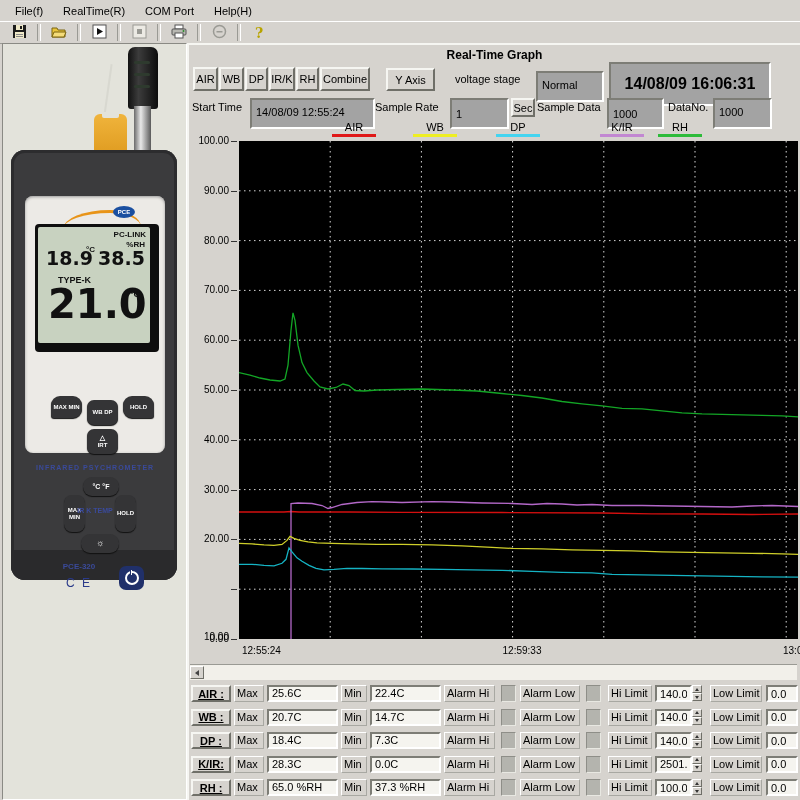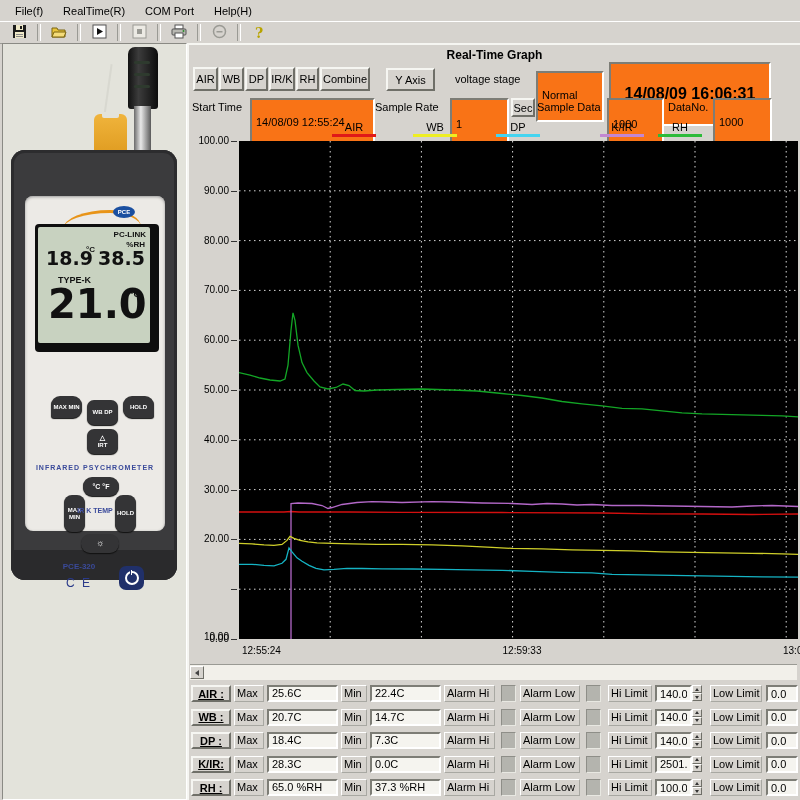--- a/index.html
+++ b/index.html
@@ -16,42 +16,42 @@
     border:1px solid;border-color:#8a8a84 #fff #fff #8a8a84;}
   .probe-cap{position:absolute;left:125px;top:3px;width:30px;height:62px;background:linear-gradient(90deg,#111,#3c3c3c 35%,#0c0c0c);border-radius:7px 7px 3px 3px;}
   .probe-slot{position:absolute;left:6px;width:16px;height:3px;background:#2e3a2e;border-radius:2px;}
   .probe-shaft{position:absolute;left:131px;top:62px;width:17px;height:52px;background:linear-gradient(90deg,#6a6a6a,#e8e8e8 40%,#5a5a5a);}
   .tc-plug{position:absolute;left:91px;top:70px;width:33px;height:44px;background:linear-gradient(180deg,#f0b43c,#dE9a1e);border-radius:6px;}
   .tc-notch{position:absolute;left:8px;top:-2px;width:17px;height:6px;background:#e3e3db;border-radius:2px;}
   .tc-wire{position:absolute;left:104px;top:20px;width:2px;height:52px;background:#d8d8d0;transform:rotate(8deg);}
   .dev-body{position:absolute;left:8px;top:106px;width:166px;height:430px;background:#3b3b3d;border-radius:14px;box-shadow:inset 0 0 0 3px #2c2c2e;}
   .dev-top{position:absolute;left:8px;top:106px;width:166px;height:52px;background:linear-gradient(180deg,#4a4a4c,#333335);border-radius:14px 14px 0 0;}
   .dev-bottom{position:absolute;left:8px;top:506px;width:166px;height:30px;background:#2a2a2c;border-radius:0 0 14px 14px;}
-  .dev-face{position:absolute;left:22px;top:152px;width:140px;height:335px;background:#eceae6;border-radius:8px;box-shadow:inset 0 1px 3px #999;}
+  .dev-face{position:absolute;left:22px;top:152px;width:140px;height:257px;background:#eceae6;border-radius:8px;box-shadow:inset 0 1px 3px #999;}
   .swoosh{position:absolute;left:38px;top:14px;width:78px;height:16px;border-top:3px solid #e89418;border-radius:60% 40% 0 0/100% 90% 0 0;}
   .pce-logo{position:absolute;left:88px;top:10px;width:22px;height:12px;background:#1a4fa0;border-radius:50%;color:#fff;font-size:6px;font-weight:bold;display:flex;align-items:center;justify-content:center;}
   .lcd{position:absolute;left:10px;top:28px;width:118px;height:122px;background:#0e0e0e;border-radius:4px;padding:3px;}
   .lcd-in{position:relative;width:112px;height:116px;background:#c8d2c0;border-radius:2px;font-weight:bold;color:#111;}
   .lcd-pclink{position:absolute;right:4px;top:3px;font-size:8px;}
   .lcd-rhunit{position:absolute;right:5px;top:13px;font-size:8px;}
   .lcd-temp{position:absolute;left:8px;top:20px;font-size:19px;font-family:"DejaVu Sans",sans-serif;}
   .lcd-tempu{position:absolute;left:48px;top:18px;font-size:8px;}
   .lcd-rh{position:absolute;left:60px;top:20px;font-size:19px;font-family:"DejaVu Sans",sans-serif;}
   .lcd-type{position:absolute;left:20px;top:48px;font-size:9px;}
   .lcd-main{position:absolute;left:10px;top:54px;font-size:40px;font-family:"DejaVu Sans",sans-serif;}
   .lcd-mainu{position:absolute;left:92px;top:62px;font-size:9px;}
   .dbtn{position:absolute;background:#343436;color:#fff;border:none;border-radius:7px;font-family:"Liberation Sans",sans-serif;font-weight:bold;font-size:6px;line-height:7px;text-align:center;box-shadow:0 1px 1px #111;padding:0;}
   .dev-label{position:absolute;left:0;width:140px;text-align:center;color:#3a4a9a;font-weight:bold;}
   
   #right-panel{position:absolute;left:187px;top:43px;width:611px;height:755px;background:#d6d3ce;
     border:2px solid;border-color:#f6f6f2 #84847e #84847e #f6f6f2;}
   #rt-title{position:absolute;left:0;top:3px;width:100%;text-align:center;font-weight:bold;font-size:12px;}
   .btn{position:absolute;background:#d6d3ce;border:2px solid;border-color:#f6f6f2 #6f6f68 #6f6f68 #f6f6f2;font-family:"Liberation Sans",sans-serif;font-size:11px;text-align:center;padding:0;}
   .flabel{position:absolute;font-size:11px;white-space:nowrap;}
-  .fbox{position:absolute;background:#f97316;border:2px solid;border-color:#7d7d76 #fff #fff #7d7d76;font-size:11px;padding:16px 4px;white-space:nowrap;overflow:hidden;font-family:"Liberation Sans",sans-serif;}
+  .fbox{position:absolute;background:#a3a3a3;border:2px solid;border-color:#7d7d76 #fff #fff #7d7d76;font-size:11px;padding:6px 4px;white-space:nowrap;overflow:hidden;font-family:"Liberation Sans",sans-serif;}
   input.fbox{outline:none;}
   #clockbox{font-weight:bold;font-size:16px;display:flex;align-items:center;justify-content:center;}
   
   .leg{position:absolute;top:76px;transform:translateX(-50%);text-align:center;font-size:11px;}
   .leg-bar{width:44px;height:3px;margin:1px auto 0;}
   
   #yaxis{position:absolute;left:0;top:96px;width:50px;height:510px;}
   .ylab{position:absolute;right:10px;font-size:10px;white-space:nowrap;}
   .ytick{position:absolute;right:2px;width:6px;height:1px;background:#333;}
   #plot{position:absolute;left:50px;top:96px;width:559px;height:498px;background:#000;}

